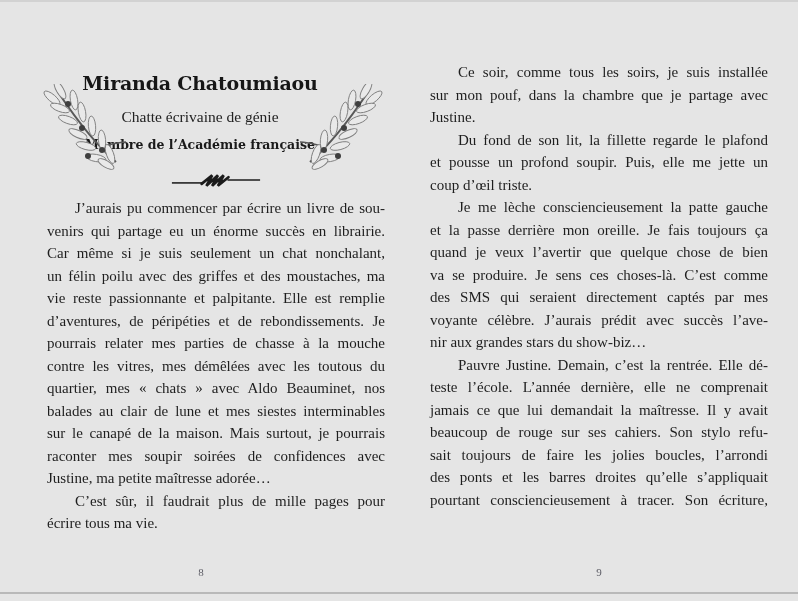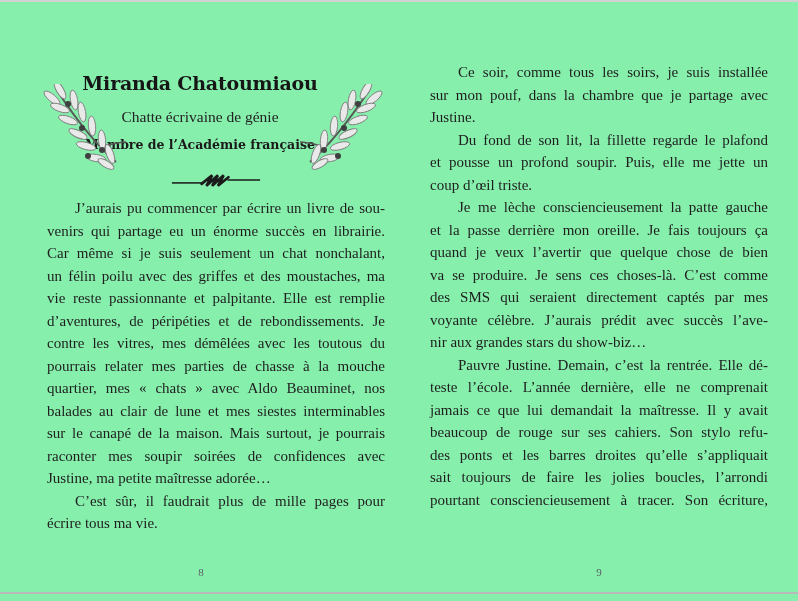--- a/index.html
+++ b/index.html
@@ -1,17 +1,17 @@
 <!DOCTYPE html>
 <html><head>
 <meta charset="utf-8">
 <style>
   html,body{margin:0;padding:0;background:#ffffff;}
   #stage{
-    position:relative;width:798px;height:601px;background:#86efac;
+    position:relative;width:798px;height:601px;background:#e5e5e5;
     font-family:"Liberation Serif", serif;color:#1e1e1e;overflow:hidden;
   }
   .frame-line{position:absolute;left:0;width:798px;height:2px;}
   #frame-top{top:0;background:#d2d2d2;}
   #frame-bottom{top:592px;background:#b9b9b9;}
 
   .page{position:absolute;top:0;width:338px;height:601px;}
   #page-left{left:47px;}
   #page-right{left:430px;}
 
@@ -128,22 +128,22 @@
       <path d="M60 9 H94" fill="none" stroke="#1b1b1b" stroke-width="1.4"></path>
     </svg>
 
     <div class="page-body" id="body-left">
         <div class="line indent">J’aurais pu commencer par écrire un livre de sou-</div>
         <div class="line">venirs qui partage eu un énorme succès en librairie.</div>
         <div class="line">Car même si je suis seulement un chat nonchalant,</div>
         <div class="line">un félin poilu avec des griffes et des moustaches, ma</div>
         <div class="line">vie reste passionnante et palpitante. Elle est remplie</div>
         <div class="line">d’aventures, de péripéties et de rebondissements. Je</div>
+        <div class="line">pourrais relater mes parties de chasse à la mouche</div>
         <div class="line">contre les vitres, mes démêlées avec les toutous du</div>
-        <div class="line">pourrais relater mes parties de chasse à la mouche</div>
         <div class="line">quartier, mes « chats » avec Aldo Beauminet, nos</div>
         <div class="line">balades au clair de lune et mes siestes interminables</div>
         <div class="line">sur le canapé de la maison. Mais surtout, je pourrais</div>
         <div class="line">raconter mes soupir soirées de confidences avec</div>
         <div class="line para-end">Justine, ma petite maîtresse adorée…</div>
         <div class="line indent">C’est sûr, il faudrait plus de mille pages pour</div>
         <div class="line para-end">écrire tous ma vie.</div>
       </div>
     <div class="page-number" id="page-number-left">8</div>
   </div>
@@ -160,19 +160,19 @@
         <div class="line">et la passe derrière mon oreille. Je fais toujours ça</div>
         <div class="line">quand je veux l’avertir que quelque chose de bien</div>
         <div class="line">va se produire. Je sens ces choses-là. C’est comme</div>
         <div class="line">des SMS qui seraient directement captés par mes</div>
         <div class="line">voyante célèbre. J’aurais prédit avec succès l’ave-</div>
         <div class="line para-end">nir aux grandes stars du show-biz…</div>
         <div class="line indent">Pauvre Justine. Demain, c’est la rentrée. Elle dé-</div>
         <div class="line">teste l’école. L’année dernière, elle ne comprenait</div>
         <div class="line">jamais ce que lui demandait la maîtresse. Il y avait</div>
         <div class="line">beaucoup de rouge sur ses cahiers. Son stylo refu-</div>
+        <div class="line">sait toujours de faire les jolies boucles, l’arrondi</div>
         <div class="line">des ponts et les barres droites qu’elle s’appliquait</div>
-        <div class="line">sait toujours de faire les jolies boucles, l’arrondi</div>
         <div class="line">pourtant consciencieusement à tracer. Son écriture,</div>
       </div>
     <div class="page-number" id="page-number-right">9</div>
   </div>
 </div>
 
 </body></html>

